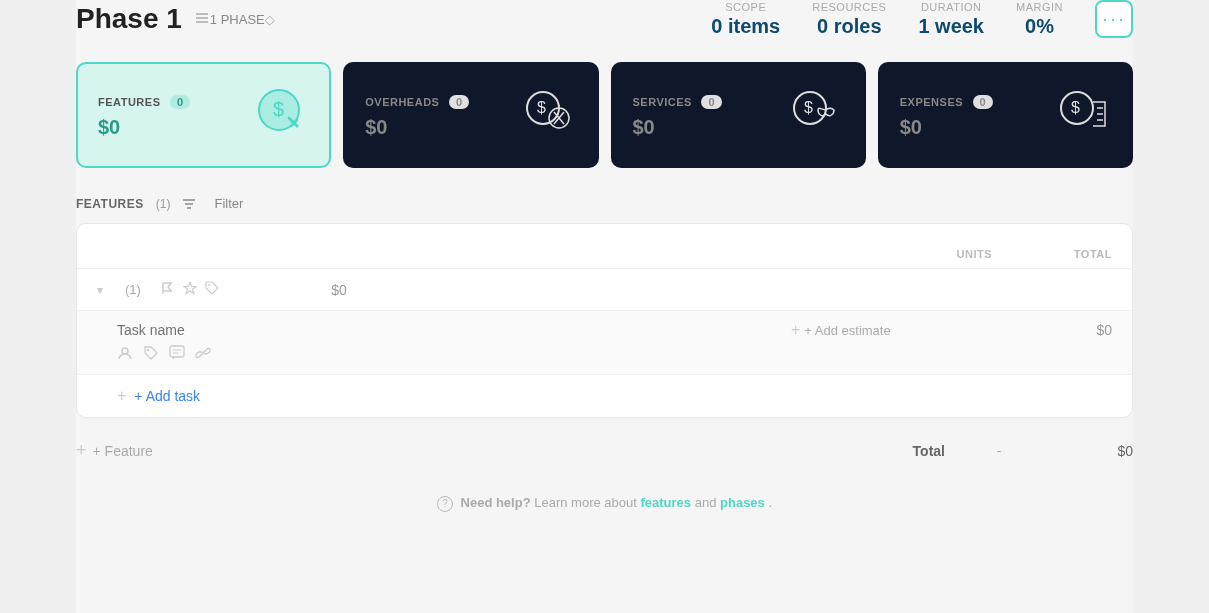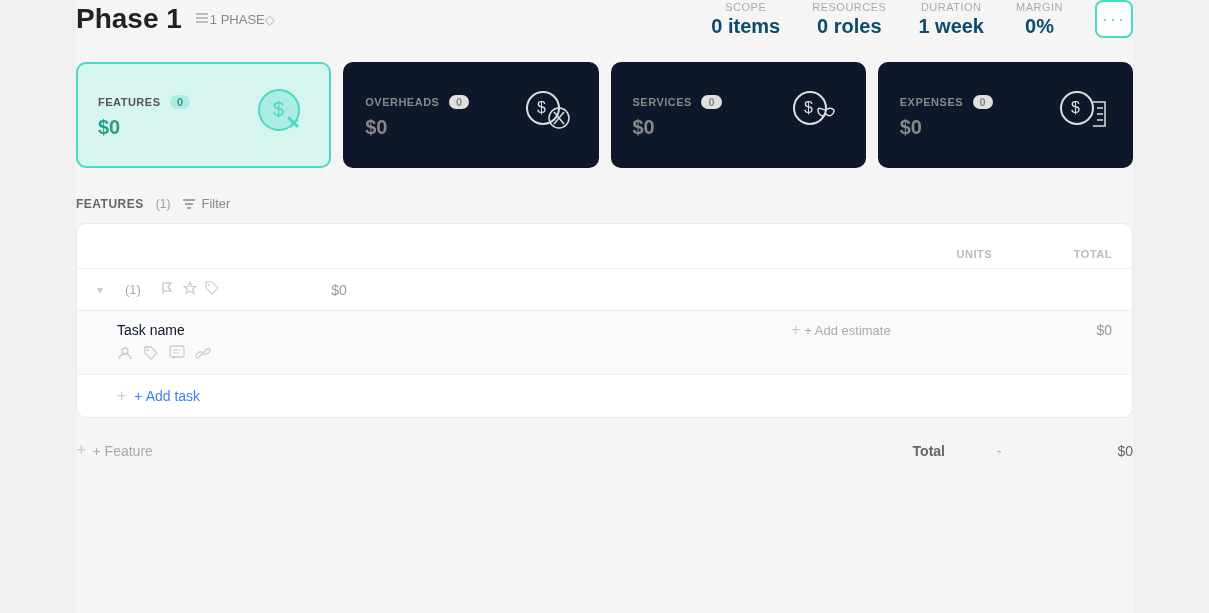--- a/index.html
+++ b/index.html
@@ -156,21 +156,21 @@
       text-transform: uppercase;
       letter-spacing: 0.5px;
     }
     .section-count {
       font-size: 12px;
       color: #999;
     }
     .filter-btn {
       display: flex;
       align-items: flex-end;
-      gap: 5px;
+      gap: 18px;
       font-size: 13px;
       color: #888;
       background: none;
       border: none;
       cursor: pointer;
     }
     .features-table {
       background: white;
       border-radius: 10px;
       border: 1px solid #e8e8e8;
@@ -241,21 +241,21 @@
       border-bottom: 1px solid #f0f0f0;
       background: #fafafa;
     }
     .task-name-row {
       display: flex;
       align-items: center;
       gap: 8px;
     }
     .task-name {
       font-size: 14px;
-      color: #0f172a;
+      color: #737373;
       flex: 1;
     }
     .add-estimate {
       display: flex;
       align-items: center;
       gap: 4px;
       font-size: 13px;
       color: #aaa;
       cursor: pointer;
       flex: 1;
@@ -573,13 +573,24 @@
       <span style="font-size:18px;color:#ccc;">+</span>
       <span style="color:#aaa;">+ Feature</span>
     </div>
     <div class="total-row">
       <span class="total-label">Total</span>
       <span class="total-dash">-</span>
       <span class="total-amount">$0</span>
     </div>
   </div>
 
+  <div class="help-bar">
+    <span class="help-icon">?</span>
+    <strong>Need help?</strong>
+    <span>Learn more about</span>
+    <a href="#" class="help-link">features</a>
+    <span> </span>
+    <span>and</span>
+    <span> </span>
+    <a href="#" class="help-link">phases</a>
+    <span>.</span>
+  </div>
 </div>
 
 </body></html>

